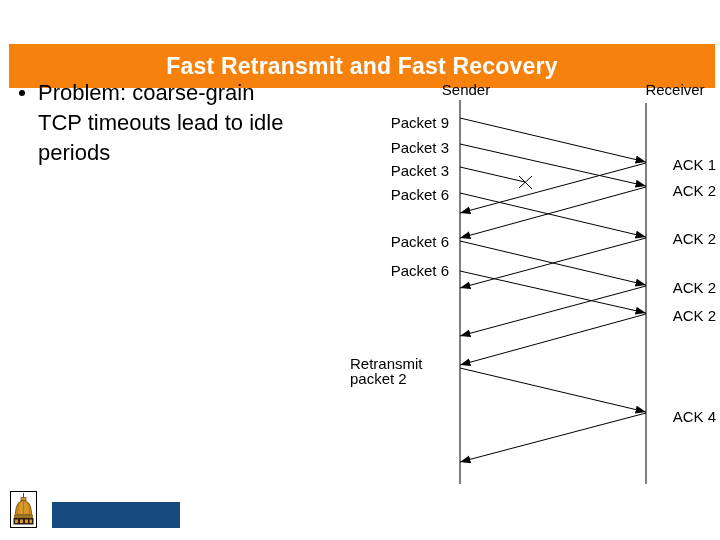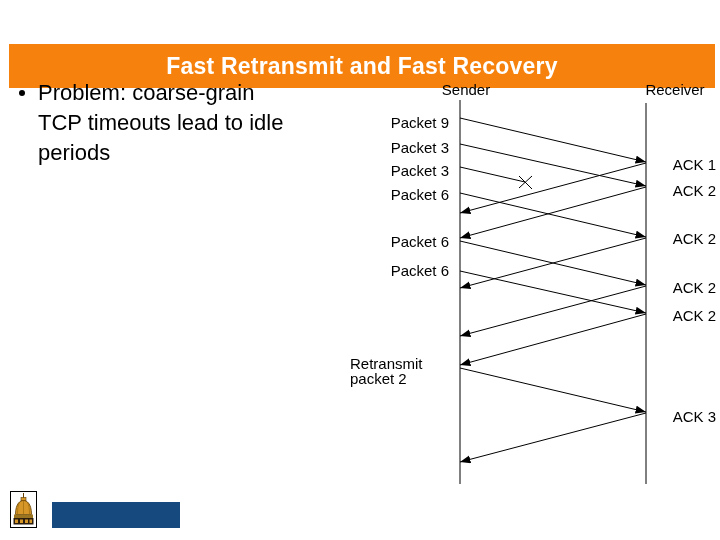--- a/index.html
+++ b/index.html
@@ -104,21 +104,21 @@
   <div class="dlabel pkt" style="top:163px">Packet 3</div>
   <div class="dlabel pkt" style="top:187px">Packet 6</div>
   <div class="dlabel pkt" style="top:234px">Packet 6</div>
   <div class="dlabel pkt" style="top:263px">Packet 6</div>
 
   <div class="dlabel ack" style="top:157px">ACK 1</div>
   <div class="dlabel ack" style="top:183px">ACK 2</div>
   <div class="dlabel ack" style="top:231px">ACK 2</div>
   <div class="dlabel ack" style="top:280px">ACK 2</div>
   <div class="dlabel ack" style="top:308px">ACK 2</div>
-  <div class="dlabel ack" style="top:409px">ACK 3</div>
+  <div class="dlabel ack" style="top:409px">ACK 4</div>
 
   <div class="dlabel retransmit-label">Retransmit
 packet 2</div>
 
   <div class="logo-box">
     <svg width="25" height="35" viewBox="0 0 25 35">
       <line x1="12.5" y1="1" x2="12.5" y2="6" stroke="#6b4300" stroke-width="1"></line>
       <rect x="10" y="5.5" width="5" height="3.5" fill="#D79728" stroke="#5b3a00" stroke-width="0.6"></rect>
       <path d="M4.5,22.5 C4.5,11 9.5,8.5 12.5,8.5 C15.5,8.5 20.5,11 20.5,22.5 Z" fill="#D79728" stroke="#5b3a00" stroke-width="0.8"></path>
       <path d="M12.5,8.5 L12.5,22.5 M8.5,10.5 C7,13 6.5,17 6.5,22.5 M16.5,10.5 C18,13 18.5,17 18.5,22.5" stroke="#8a5a00" stroke-width="0.5" fill="none"></path>

